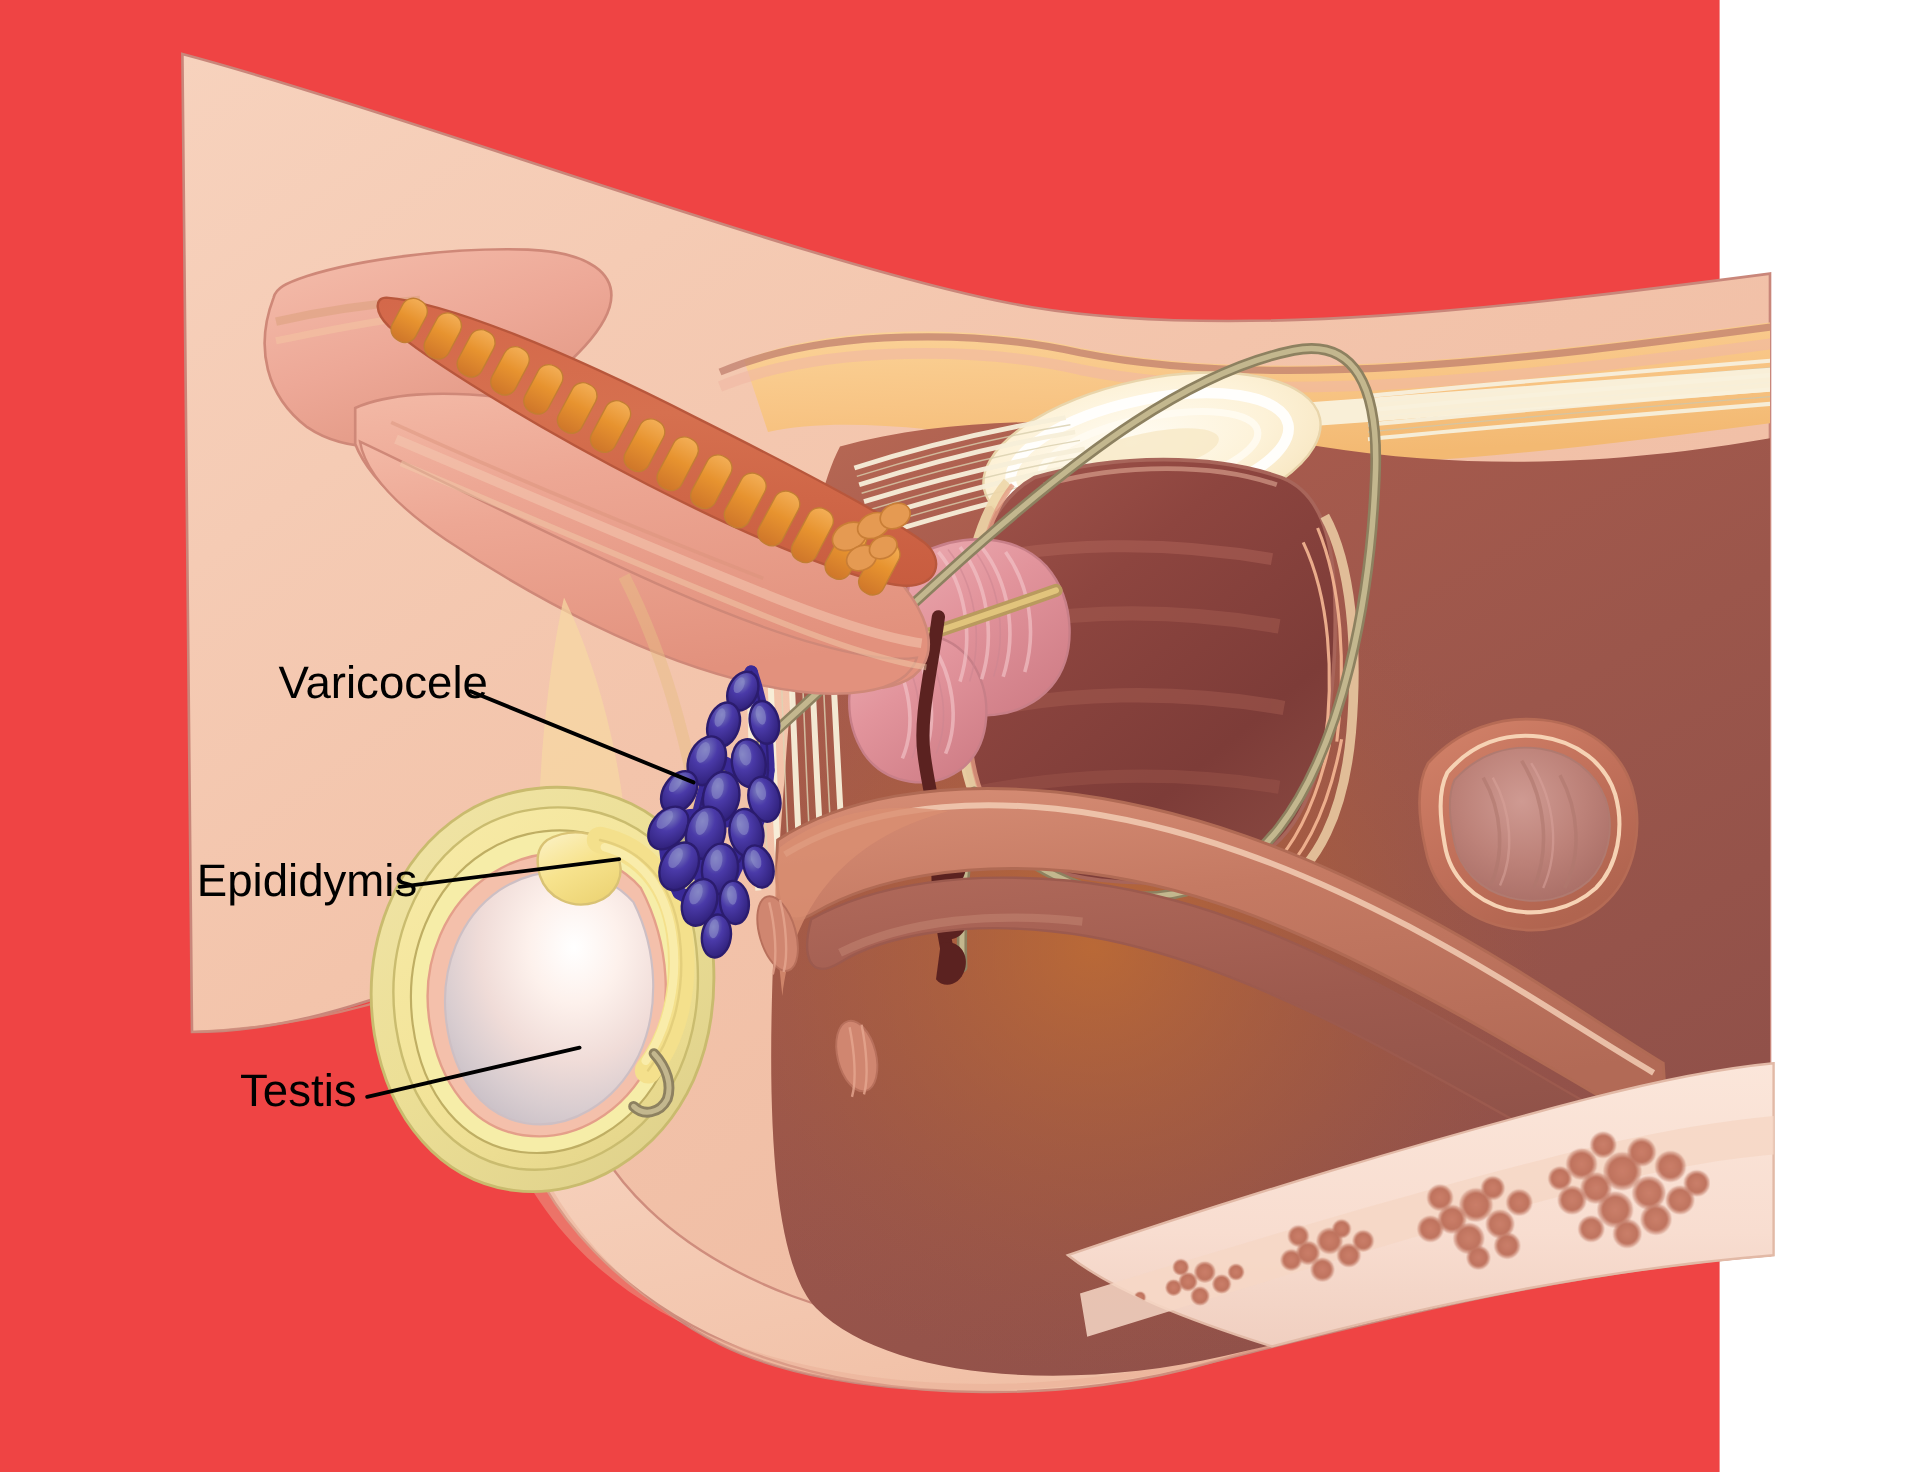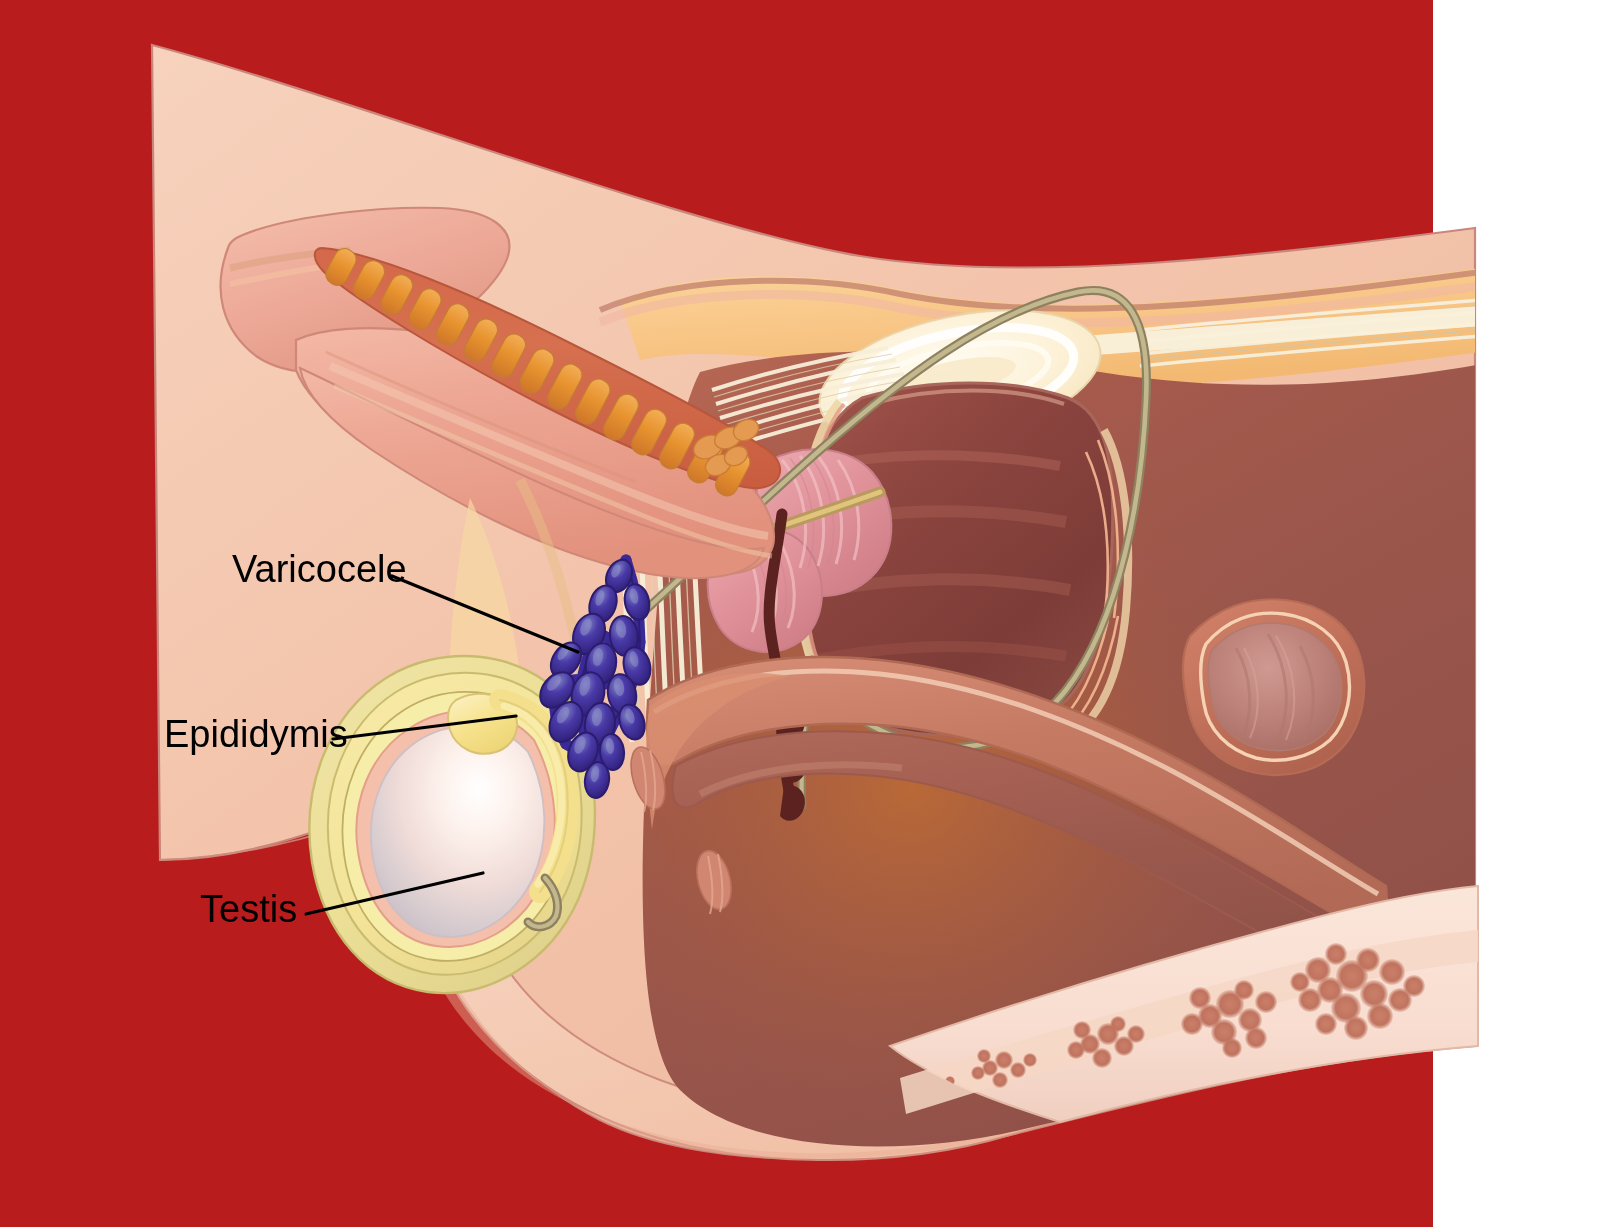--- a/index.html
+++ b/index.html
@@ -11,21 +11,21 @@
   body {
     width: 1600px;
     height: 1227px;
     overflow: hidden;
     font-family: "Liberation Sans", sans-serif;
   }
   #figure-root {
     position: relative;
     width: 1433px;
     height: 1227px;
-    background: #b91c1c;
+    background: #ef4444;
   }
   #anatomy-svg {
     position: absolute;
     top: 0;
     left: 0;
     width: 1600px;
     height: 1227px;
     display: block;
   }
   .label-text {

